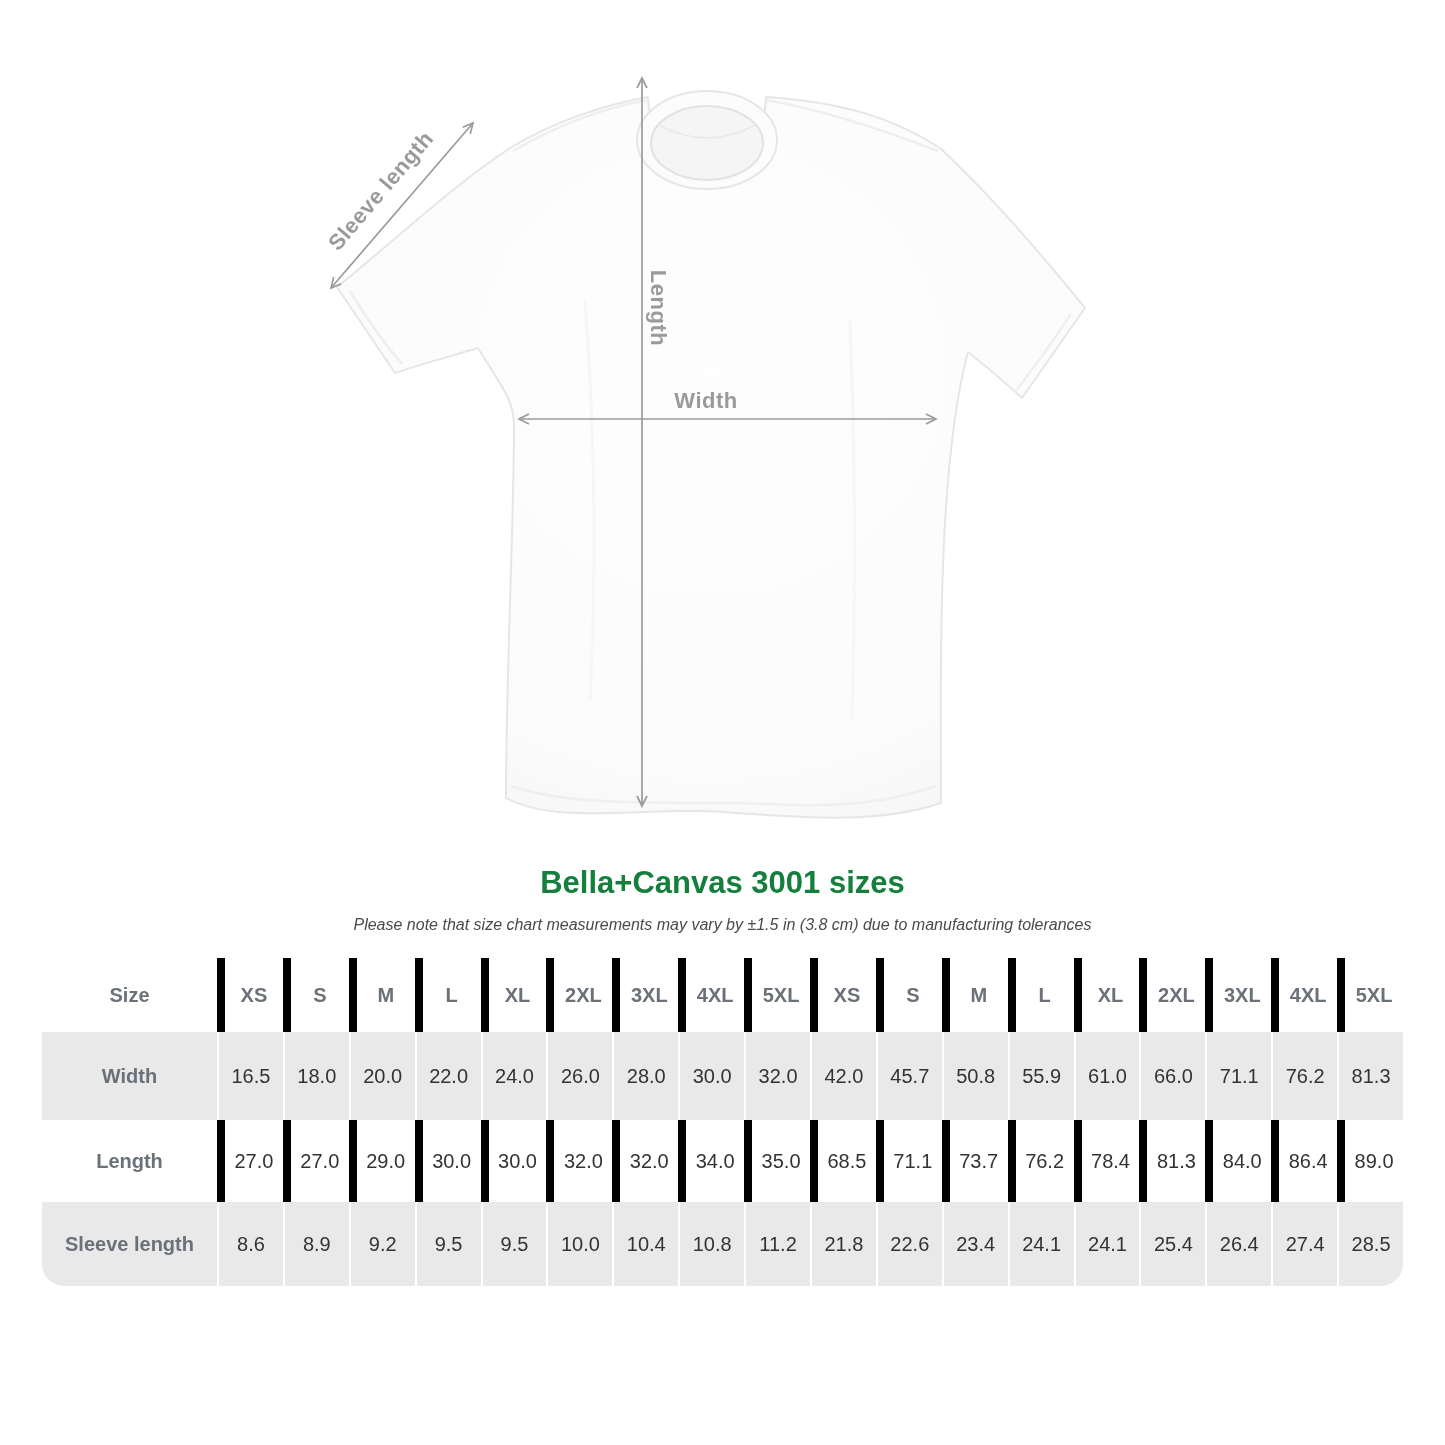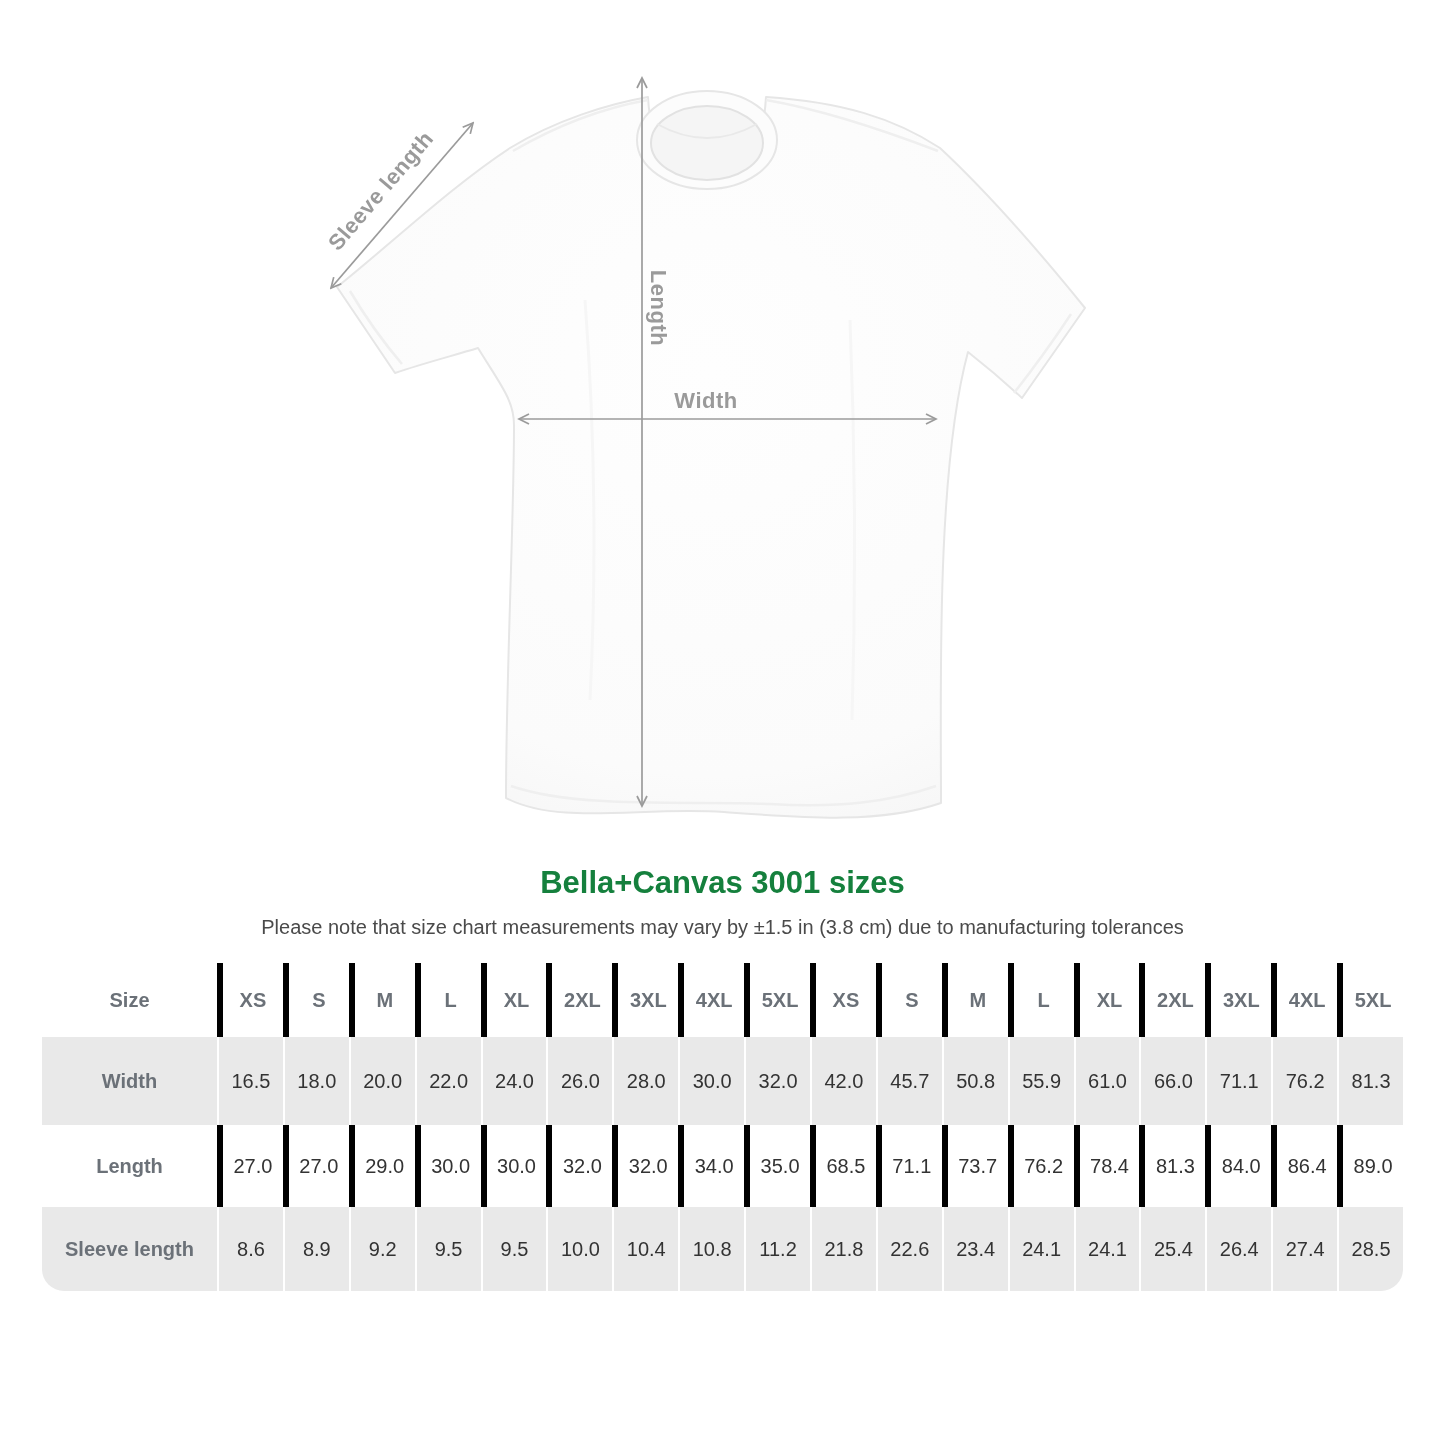--- a/index.html
+++ b/index.html
@@ -30,21 +30,22 @@
   .title {
     margin:20px 0 0 0;
     text-align:center;
     font-size:31px;
     font-weight:bold;
     color:#15803d;
   }
   .subtitle {
     margin:15px 0 0 0;
     text-align:center;
-    font-size:20px;
+    font-style:italic;
+    font-size:16px;
     color:#4a4a4a;
   }
 
   
   .size-table {
     margin:24px auto 0 auto;
     width:1361px;
     display:grid;
     grid-template-columns:175px repeat(18, 1fr);
   }
@@ -64,21 +65,21 @@
   .unit-name { font-size:25px; font-weight:bold; font-style:italic; color:#54595f; }
   .unit-sub  { font-size:19px; font-style:italic; color:#5d6268; }
 
   .r-size   { height:74px; }
   .r-width  { height:88px; }
   .r-length { height:82px; }
   .r-sleeve { height:84px; }
 
   .bg-w { background:#ffffff; }
   .bg-g { background:#e9e9e9; }
-  .sep-w { border-left:6px solid #000000; }
+  .sep-w { border-left:8px solid #000000; }
   .sep-g { border-left:2px solid #ffffff; }
 
   .rowlabel { font-weight:bold; font-size:20px; color:#6b7178; }
   .sizehead { font-weight:bold; font-size:20px; color:#6b7178; }
   .val      { font-size:20px; color:#333333; }
 
   .corner-bl { border-radius:0 0 0 22px; }
   .corner-br { border-radius:0 0 22px 0; }
 </style>
 </head>

